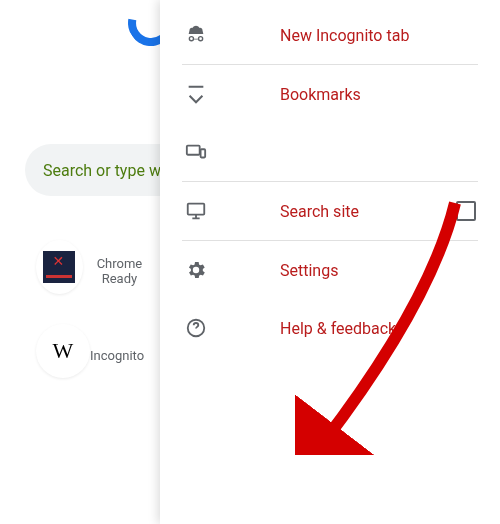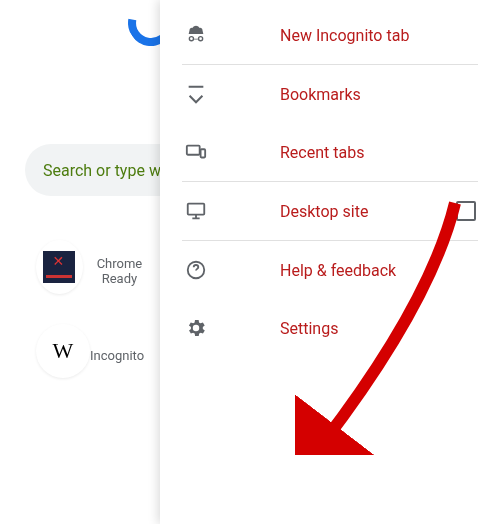--- a/index.html
+++ b/index.html
@@ -201,55 +201,54 @@
   </div>
 
 
   <div class="menu-item">
     <span class="menu-icon">
       <svg viewBox="0 0 24 24" fill="none" stroke="#5f6368" stroke-width="2">
           <rect x="2" y="5" width="14" height="10" rx="1"></rect>
           <rect x="17" y="9" width="5" height="9" rx="1"></rect>
         </svg>
     </span>
-    <span>Recent tabs</span>
   </div>
 
   <div class="menu-divider"></div>
 
   <div class="menu-item">
     <span class="menu-icon">
       <svg viewBox="0 0 24 24" fill="none" stroke="#5f6368" stroke-width="2">
           <rect x="3" y="4" width="18" height="12" rx="1"></rect>
           <path d="M8 20h8M12 16v4"></path>
         </svg>
     </span>
-    <span>Desktop site</span>
+    <span>Search site</span>
     <span class="menu-check"></span>
   </div>
 
   <div class="menu-divider"></div>
+
+  <div class="menu-item">
+    <span class="menu-icon">
+      <svg viewBox="0 0 24 24" fill="#5f6368">
+          <path d="M19.4 13l.1-1-.1-1 2.1-1.6-2-3.5-2.5 1a7 7 0 00-1.7-1l-.4-2.6h-4l-.4 2.6a7 7 0 00-1.7 1l-2.5-1-2 3.5L6.5 11l-.1 1 .1 1-2.1 1.6 2 3.5 2.5-1a7 7 0 001.7 1l.4 2.6h4l.4-2.6a7 7 0 001.7-1l2.5 1 2-3.5zm-7.4 2.5A3.5 3.5 0 1115.5 12 3.5 3.5 0 0112 15.5z"></path>
+        </svg>
+    </span>
+    <span>Settings</span>
+  </div>
 
   <div class="menu-item">
     <span class="menu-icon">
       <svg viewBox="0 0 24 24" fill="none" stroke="#5f6368" stroke-width="2">
           <circle cx="12" cy="12" r="9"></circle>
           <path d="M9.5 9a2.5 2.5 0 015 0c0 1.5-2.5 2-2.5 3.5M12 17h.01"></path>
         </svg>
     </span>
     <span>Help &amp; feedback</span>
-  </div>
-
-  <div class="menu-item">
-    <span class="menu-icon">
-      <svg viewBox="0 0 24 24" fill="#5f6368">
-          <path d="M19.4 13l.1-1-.1-1 2.1-1.6-2-3.5-2.5 1a7 7 0 00-1.7-1l-.4-2.6h-4l-.4 2.6a7 7 0 00-1.7 1l-2.5-1-2 3.5L6.5 11l-.1 1 .1 1-2.1 1.6 2 3.5 2.5-1a7 7 0 001.7 1l.4 2.6h4l.4-2.6a7 7 0 001.7-1l2.5 1 2-3.5zm-7.4 2.5A3.5 3.5 0 1115.5 12 3.5 3.5 0 0112 15.5z"></path>
-        </svg>
-    </span>
-    <span>Settings</span>
   </div>
 </div>
 
 <svg class="arrow-annotation" viewBox="0 0 180 260">
   <defs>
     <marker id="ah" viewBox="0 0 10 10" refX="2" refY="5" markerWidth="9" markerHeight="9" orient="auto">
       <path d="M0 0L10 5L0 10z" fill="#d40000"></path>
     </marker>
   </defs>
   <path d="M160 8 C 140 90, 80 180, 28 248" stroke="#d40000" stroke-width="12" fill="none" marker-end="url(#ah)"></path>

